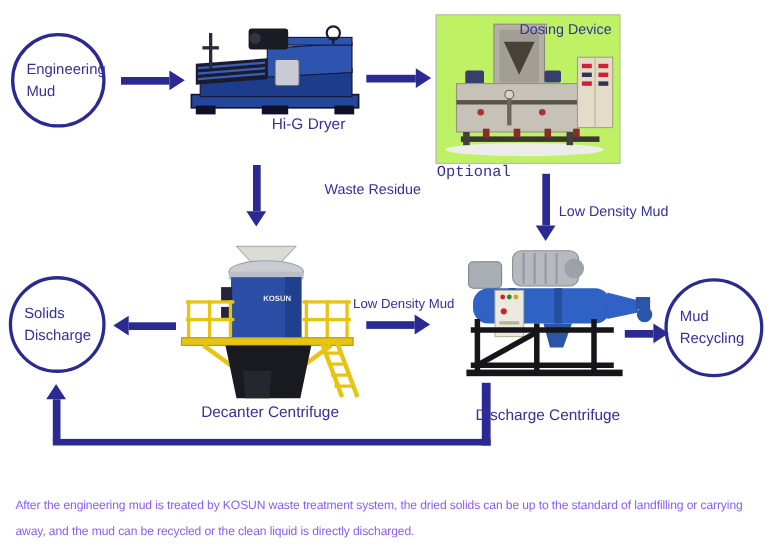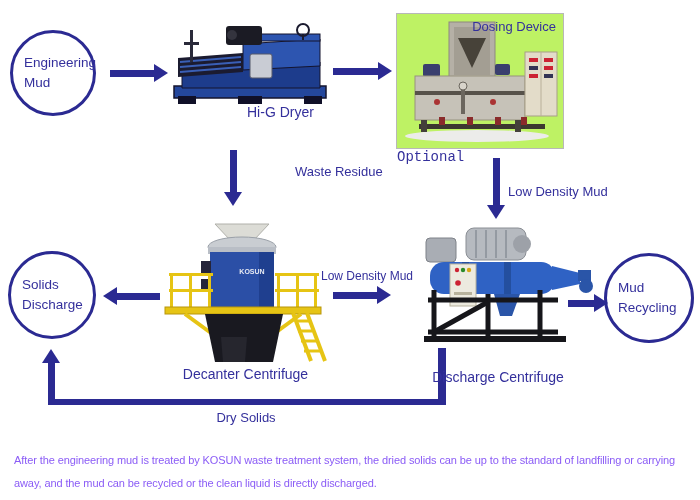--- a/index.html
+++ b/index.html
@@ -213,17 +213,16 @@
       <line x1="88" y1="74" x2="88" y2="118"></line>
       <line x1="140" y1="70" x2="140" y2="118"></line>
       <line x1="28" y1="80" x2="158" y2="80"></line>
       <line x1="28" y1="112" x2="158" y2="112"></line>
       <line x1="34" y1="112" x2="88" y2="82"></line>
     </g>
     <rect x="24" y="116" width="142" height="6" fill="#16161a"></rect>
   </svg>
   <div class="dlabel center" style="left:402px; top:369px; width:192px; font-size:14px;">Discharge Centrifuge</div>
 
-  <div class="dlabel center" style="left:196px; top:410px; width:100px;">Dry Solids</div>
 
   <div class="footer-text">After the engineering mud is treated by KOSUN waste treatment system, the dried solids can be up to the standard of landfilling or carrying away, and the mud can be recycled or the clean liquid is directly discharged.</div>
 
 </div>
 
 </body></html>

